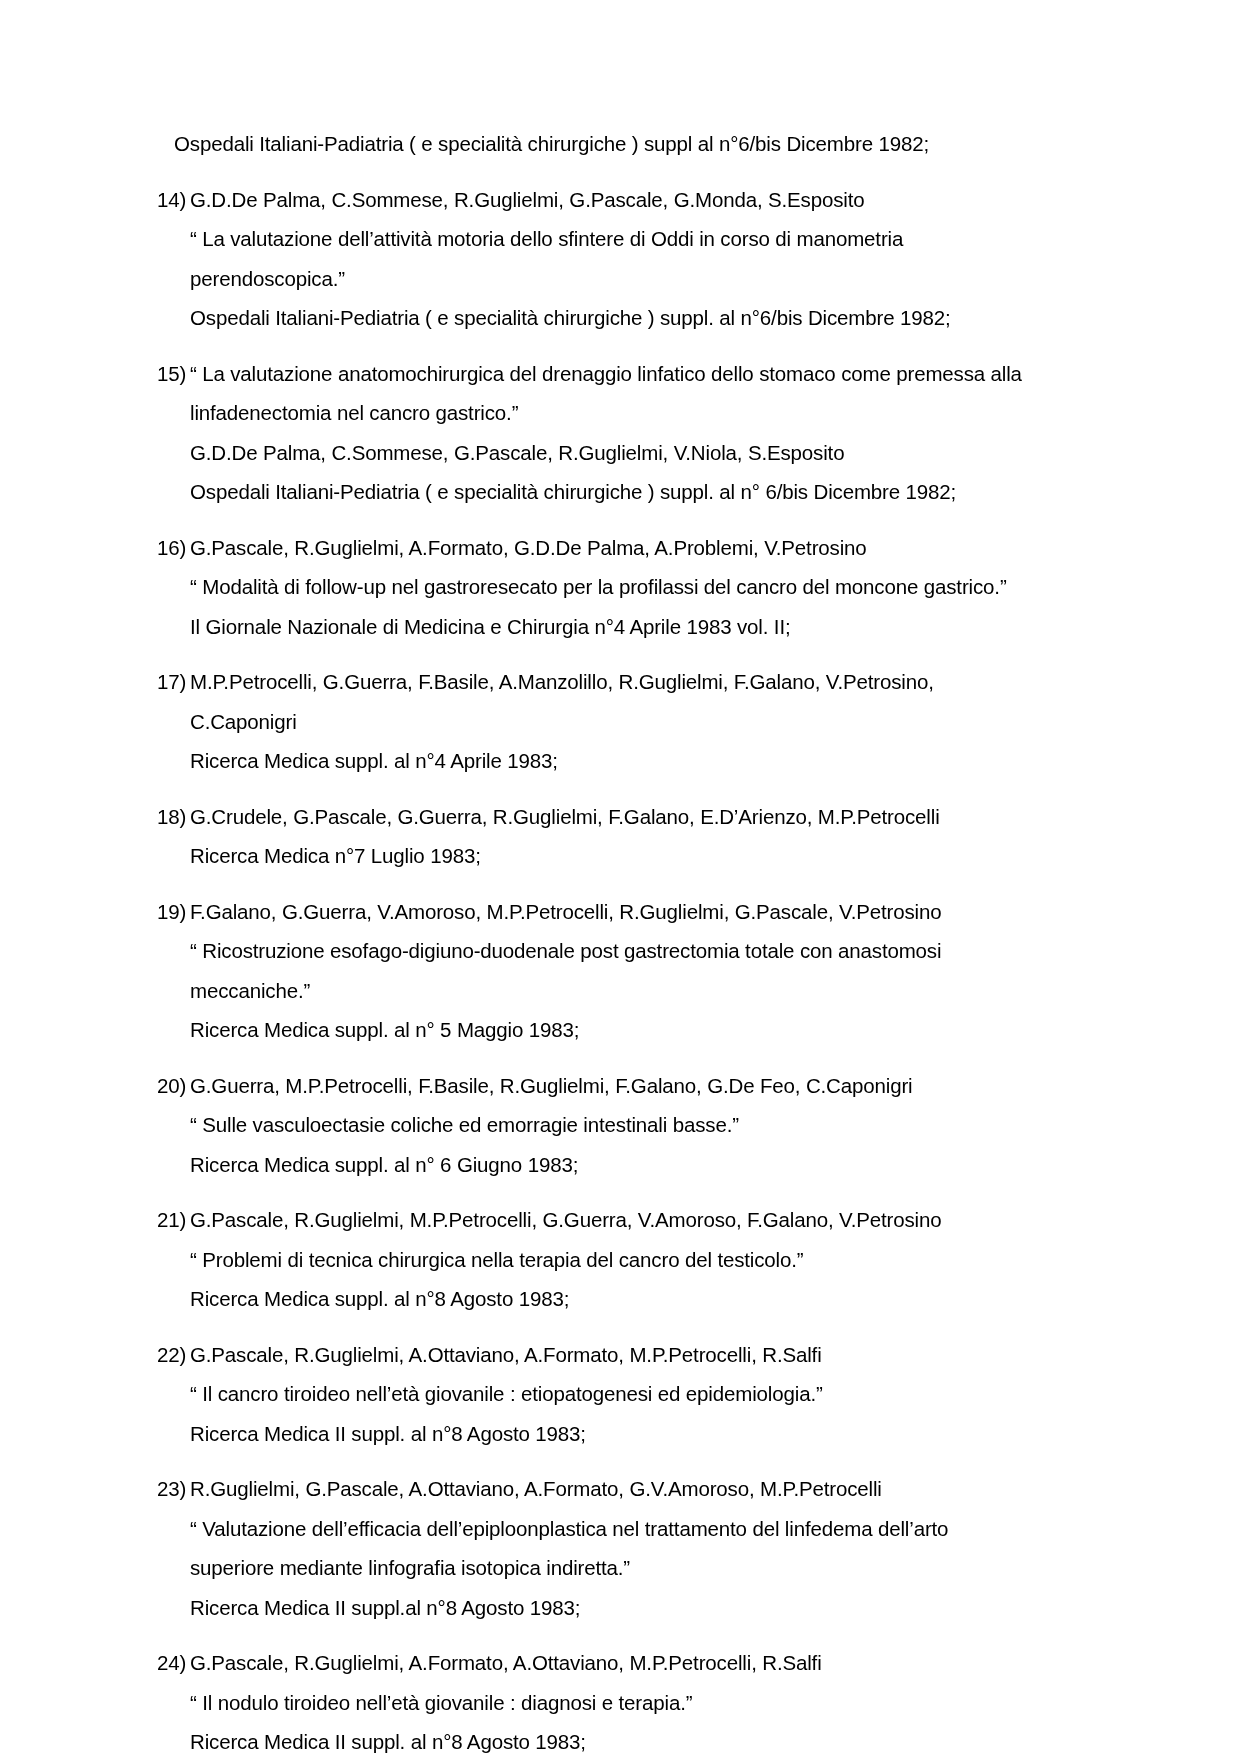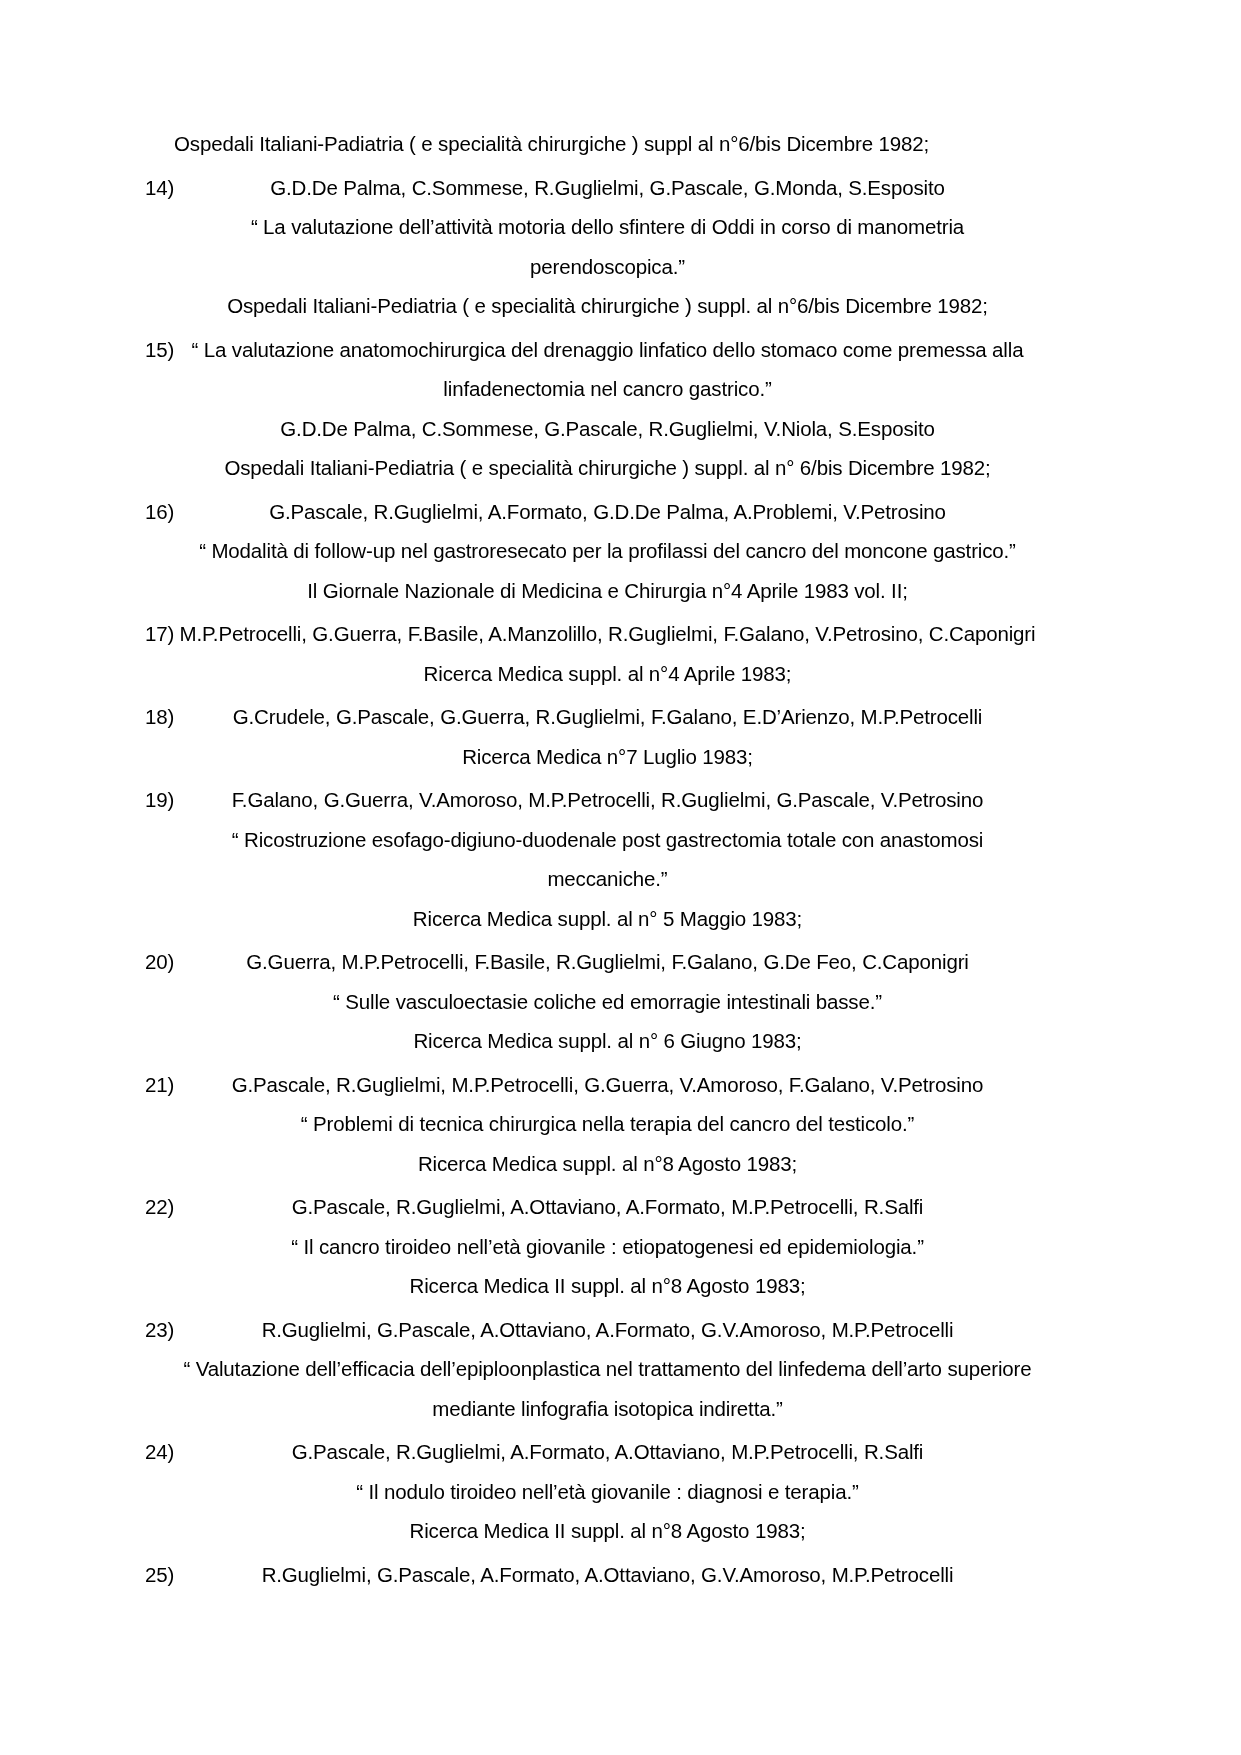--- a/index.html
+++ b/index.html
@@ -30,36 +30,35 @@
     margin: 0;
     padding: 0 0 0 33px;
     font-size: 20.5px;
     line-height: 39.5px;
     letter-spacing: -0.15px;
     white-space: pre-wrap;
   }
   .entry {
     display: flex;
     align-items: flex-start;
-    margin: 4px;
+    margin: 16px;
     padding: 0;
   }
   .entry-num {
     flex: 0 0 auto;
     width: 33px;
     font-size: 20.5px;
     line-height: 39.5px;
     letter-spacing: -0.15px;
     text-align: left;
     white-space: pre;
   }
   .entry-body {
     flex: 1 1 auto;
     min-width: 0;
-    text-align: center;
   }
   .line {
     margin: 0;
     padding: 0;
     font-size: 20.5px;
     line-height: 39.5px;
     letter-spacing: -0.15px;
     white-space: pre-wrap;
     word-break: normal;
   }
@@ -151,20 +150,21 @@
         <div class="line title">“ Il cancro tiroideo nell’età giovanile : etiopatogenesi ed epidemiologia.”</div>
         <div class="line journal">Ricerca Medica II suppl. al n°8 Agosto 1983;</div>
       </div>
     </div>
 
     <div class="entry">
       <div class="entry-num">23)</div>
       <div class="entry-body">
         <div class="line authors">R.Guglielmi, G.Pascale, A.Ottaviano, A.Formato, G.V.Amoroso, M.P.Petrocelli</div>
         <div class="line title">“ Valutazione dell’efficacia dell’epiploonplastica nel trattamento del linfedema dell’arto superiore mediante linfografia isotopica indiretta.”</div>
+        <div class="line journal">Ricerca Medica II suppl.al n°8 Agosto 1983;</div>
       </div>
     </div>
 
     <div class="entry">
       <div class="entry-num">24)</div>
       <div class="entry-body">
         <div class="line authors">G.Pascale, R.Guglielmi, A.Formato, A.Ottaviano, M.P.Petrocelli, R.Salfi</div>
         <div class="line title">“ Il nodulo tiroideo nell’età giovanile : diagnosi e terapia.”</div>
         <div class="line journal">Ricerca Medica II suppl. al n°8 Agosto 1983;</div>
       </div>

